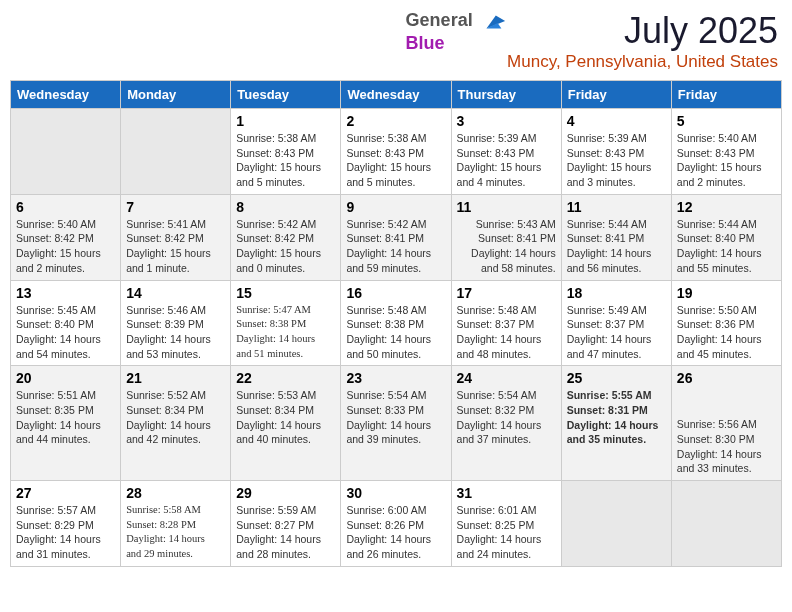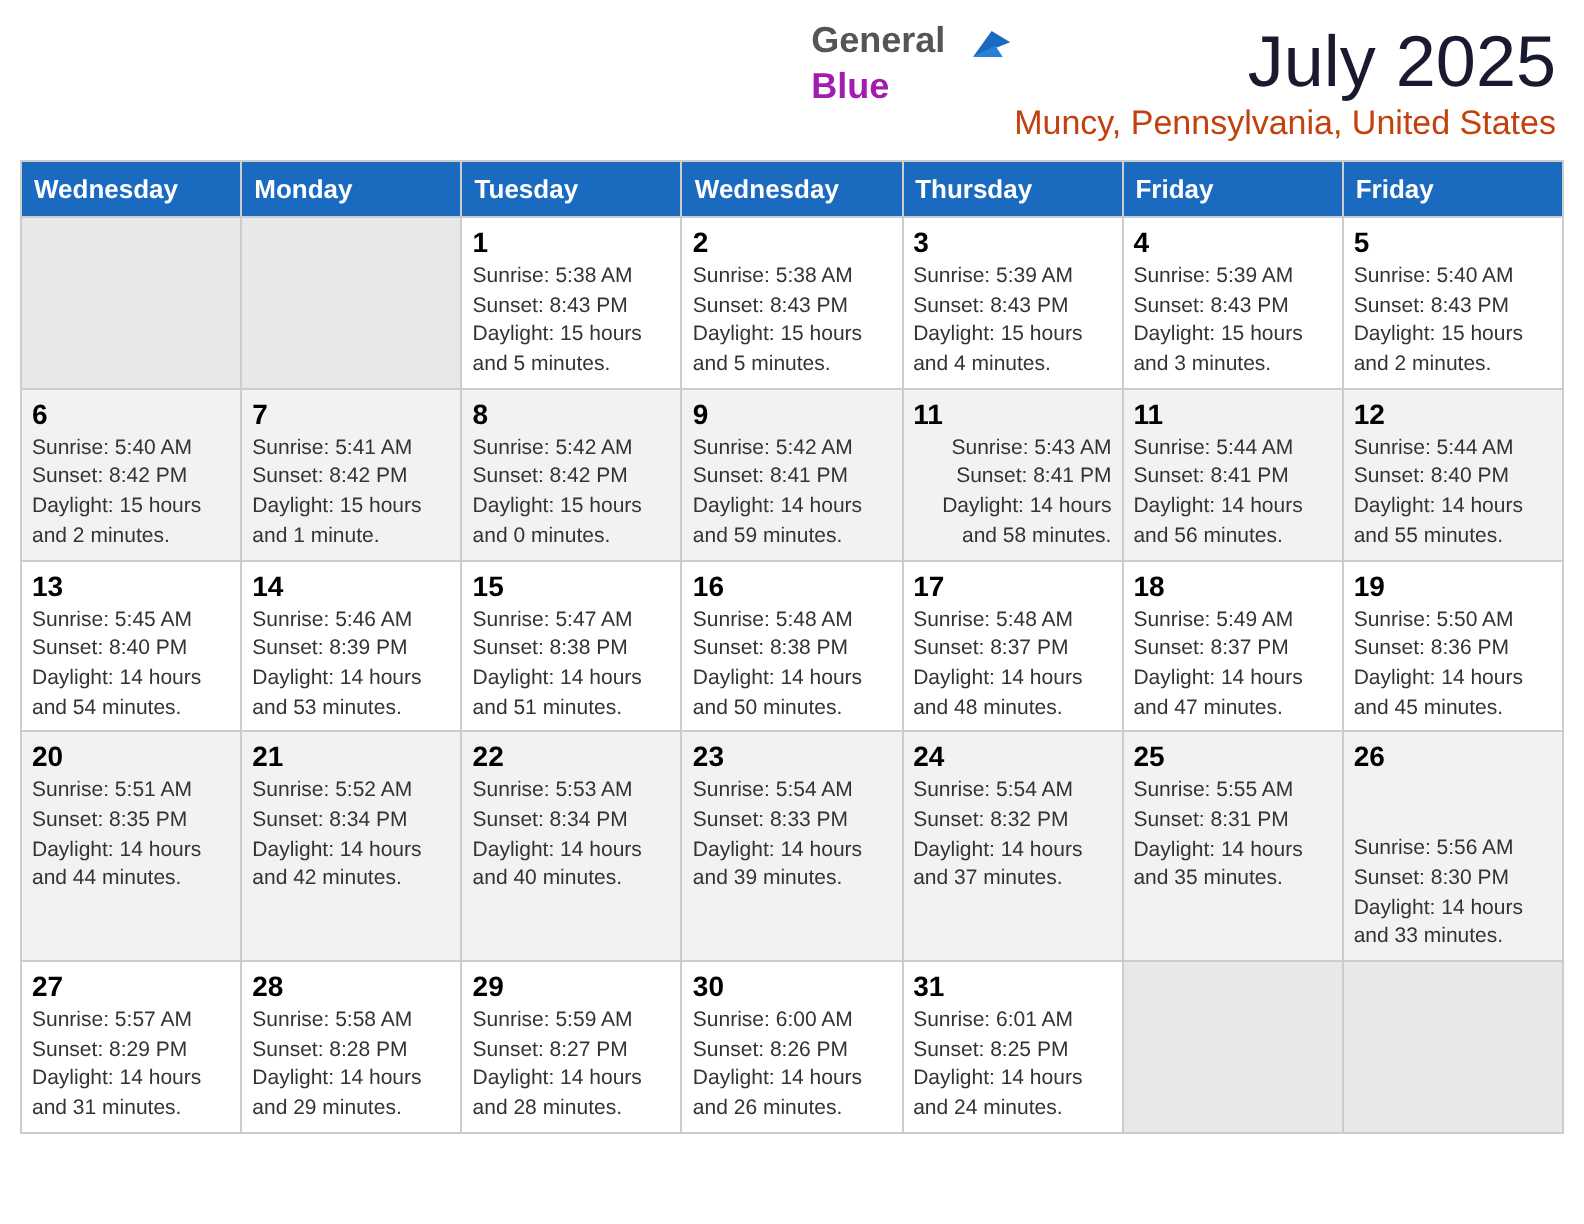--- a/index.html
+++ b/index.html
@@ -217,21 +217,21 @@
         </td>
         <td>
           <span class="day-number">14</span>
           <div class="cell-info" style="white-space: pre-line;">Sunrise: 5:46 AM
 Sunset: 8:39 PM
 Daylight: 14 hours
 and 53 minutes.</div>
         </td>
         <td>
           <span class="day-number">15</span>
-          <div class="cell-info" style="white-space: pre-line;">Sunrise: 5:47 AM
+          <div class="cell-info" style="white-space: pre-line; font-family: Liberation Serif, serif;">Sunrise: 5:47 AM
 Sunset: 8:38 PM
 Daylight: 14 hours
 and 51 minutes.</div>
         </td>
         <td>
           <span class="day-number">16</span>
           <div class="cell-info" style="white-space: pre-line;">Sunrise: 5:48 AM
 Sunset: 8:38 PM
 Daylight: 14 hours
 and 50 minutes.</div>
@@ -289,21 +289,21 @@
         </td>
         <td>
           <span class="day-number">24</span>
           <div class="cell-info" style="white-space: pre-line;">Sunrise: 5:54 AM
 Sunset: 8:32 PM
 Daylight: 14 hours
 and 37 minutes.</div>
         </td>
         <td>
           <span class="day-number">25</span>
-          <div class="cell-info" style="white-space: pre-line;">Sunrise: 5:55 AM
+          <div class="cell-info" style="white-space: pre-line; font-weight: bold;">Sunrise: 5:55 AM
 Sunset: 8:31 PM
 Daylight: 14 hours
 and 35 minutes.</div>
         </td>
         <td>
           <span class="day-number">26</span>
           <div class="cell-info" style="white-space: pre-line; margin-top: 31px;">Sunrise: 5:56 AM
 Sunset: 8:30 PM
 Daylight: 14 hours
 and 33 minutes.</div>
@@ -312,21 +312,21 @@
       <tr>
         <td>
           <span class="day-number">27</span>
           <div class="cell-info" style="white-space: pre-line;">Sunrise: 5:57 AM
 Sunset: 8:29 PM
 Daylight: 14 hours
 and 31 minutes.</div>
         </td>
         <td>
           <span class="day-number">28</span>
-          <div class="cell-info" style="white-space: pre-line;">Sunrise: 5:58 AM
+          <div class="cell-info" style="white-space: pre-line; font-family: Liberation Serif, serif;">Sunrise: 5:58 AM
 Sunset: 8:28 PM
 Daylight: 14 hours
 and 29 minutes.</div>
         </td>
         <td>
           <span class="day-number">29</span>
           <div class="cell-info" style="white-space: pre-line;">Sunrise: 5:59 AM
 Sunset: 8:27 PM
 Daylight: 14 hours
 and 28 minutes.</div>

